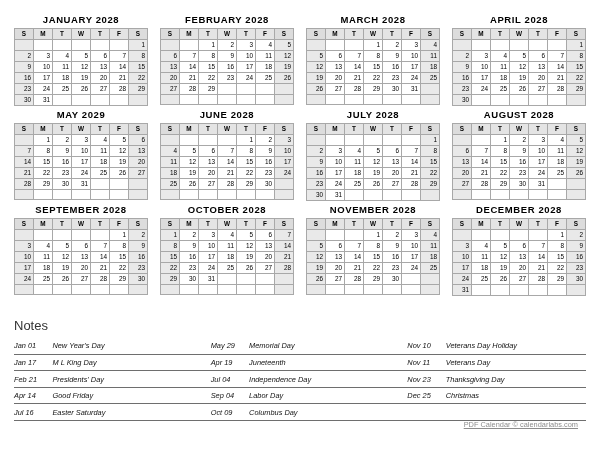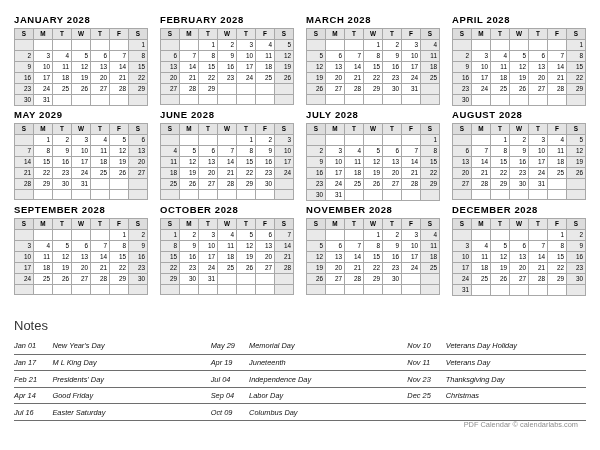--- a/index.html
+++ b/index.html
@@ -22,20 +22,21 @@
     grid-template-columns: repeat(4, 1fr);
     grid-template-rows: repeat(3, 95px);
     padding: 14px 8px 0 8px;
     column-gap: 0px;
     row-gap: 0px;
   }
   .month {
     padding: 0 6px;
   }
   .month-title {
+    text-align: center;
     font-size: 9.5px;
     font-weight: bold;
     letter-spacing: 0.6px;
     color: #000;
     margin-bottom: 3px;
     white-space: nowrap;
   }
   table.cal {
     width: 100%;
     border-collapse: collapse;
@@ -97,20 +98,21 @@
   td.spacer { width: 16px; border-bottom: 1px solid #6e6e6e; }
 
   #footer {
     position: absolute;
     left: 0; right: 0;
     top: 420px;
     text-align: right;
     padding-right: 22px;
     font-size: 7.4px;
     color: #8d8d8d;
+    text-decoration: underline;
   }
 </style>
 </head>
 <body>
 
 <div id="page">
 
   <div id="months">
       <div class="month">
         <div class="month-title">JANUARY  2028</div>

